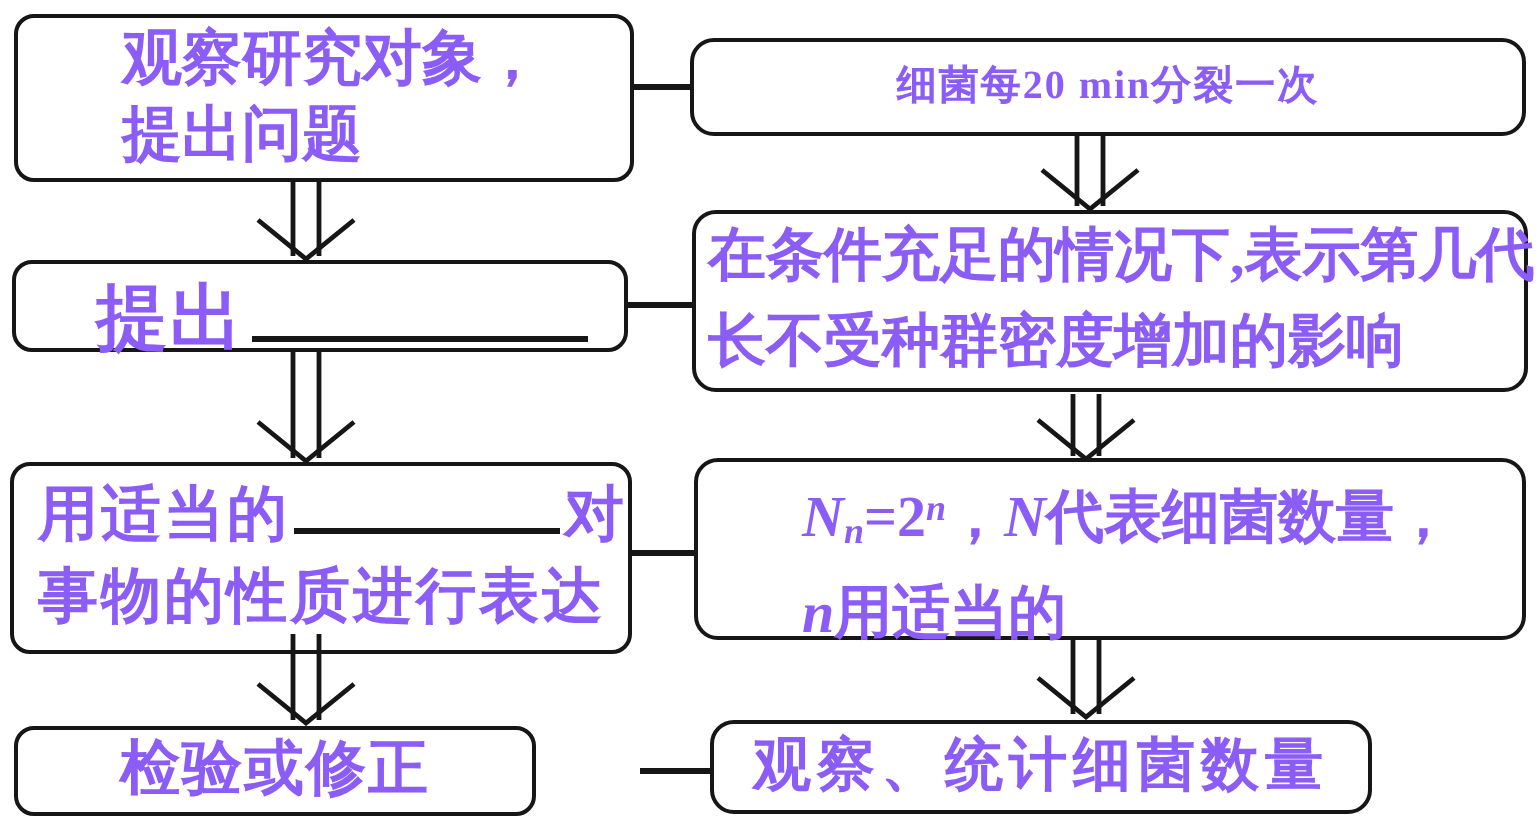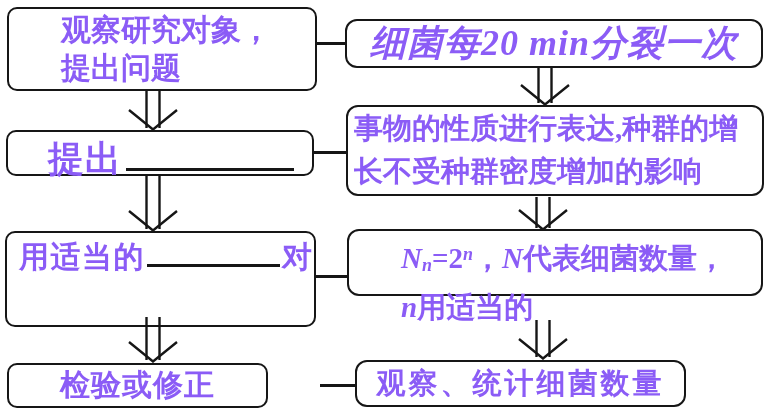--- a/index.html
+++ b/index.html
@@ -21,28 +21,28 @@
     font-weight: 700;
   }
   .rL { border-radius: 10px; }
   .rR { border-radius: 12px; }
   .bl { display: block; white-space: nowrap; }
 
   
   .b-observe  { left: 7px;   top: 7px;   width: 310px; height: 84px;
                 font-size: 30px; line-height: 38px; padding: 2px 0 0 52px; }
   .b-bacteria { left: 345px; top: 19px;  width: 418px; height: 49px;
-                font-size: 36px; line-height: 44px; text-align: center; letter-spacing: 1px; font-style: italic; }
+                font-size: 20px; line-height: 44px; text-align: center; letter-spacing: 1px; }
   .b-propose  { left: 6px;   top: 130px; width: 308px; height: 46px;
                 font-size: 36px; line-height: 41px; padding-left: 40px; letter-spacing: 1px; }
   .b-condition{ left: 346px; top: 105px; width: 418px; height: 91px;
                 font-size: 29px; line-height: 43px; padding: 0 0 0 6px; }
   .b-express  { left: 5px;   top: 231px; width: 311px; height: 96px;
                 font-size: 30px; line-height: 41px; padding: 1px 0 0 12px; letter-spacing: 1.5px; }
-  .b-formula  { left: 347px; top: 229px; width: 416px; height: 67px;
+  .b-formula  { left: 347px; top: 229px; width: 416px; height: 91px;
                 font-size: 29px; line-height: 42px; padding: 2px 0 16px 52px; }
   .b-verify   { left: 7px;   top: 363px; width: 261px; height: 45px;
                 font-size: 30px; line-height: 40px; text-align: center; letter-spacing: 1px; }
   .b-count    { left: 355px; top: 360px; width: 331px; height: 47px;
                 font-size: 29px; line-height: 42px; text-align: center; letter-spacing: 3px; }
 
   .blank {
     display: inline-block;
     border-bottom: 3px solid #161616;
     height: 1em;
@@ -90,38 +90,39 @@
   <svg class="arr" style="left:515px; top:68px;" width="60" height="38" viewBox="0 0 60 38">
     <line x1="23.5" y1="0" x2="23.5" y2="35"></line>
       <line x1="36.5" y1="0" x2="36.5" y2="35"></line>
     <polyline points="6,17 30,36.5 54,17"></polyline>
   </svg>
 
   <div class="box rL b-propose">
     <span>提出</span><span class="blank blank-propose"></span>
   </div>
   <div class="box rR b-condition">
-    <span class="bl">事物的性质进行表达,种群的增</span>
+    <span class="bl">在条件充足的情况下,表示第几代</span>
     <span class="bl">长不受种群密度增加的影响</span>
   </div>
   <div class="connector" style="left:313px; top:151px; width:34px;"></div>
 
   <svg class="arr" style="left:123px; top:176px;" width="60" height="56" viewBox="0 0 60 56">
     <line x1="23.5" y1="0" x2="23.5" y2="53"></line>
       <line x1="36.5" y1="0" x2="36.5" y2="53"></line>
     <polyline points="6,35 30,54.5 54,35"></polyline>
   </svg>
   <svg class="arr" style="left:513px; top:197px;" width="60" height="34" viewBox="0 0 60 34">
     <line x1="23.5" y1="0" x2="23.5" y2="31"></line>
       <line x1="36.5" y1="0" x2="36.5" y2="31"></line>
     <polyline points="6,13 30,32.5 54,13"></polyline>
   </svg>
 
   <div class="box rL b-express">
     <span class="bl"><span>用适当的</span><span class="blank blank-express"></span><span>对</span></span>
+    <span class="bl">事物的性质进行表达</span>
   </div>
   <div class="box rR b-formula">
     <span class="bl"><span class="it">N</span><span class="it sb">n</span><span>=2</span><span class="it sp">n</span><span>，</span><span class="it">N</span><span>代表细菌数量，</span></span>
     <span class="bl"><span class="it">n</span><span>用适当的</span></span>
   </div>
   <div class="connector" style="left:315px; top:275px; width:33px;"></div>
 
   <svg class="arr" style="left:123px; top:317px;" width="60" height="46" viewBox="0 0 60 46">
     <line x1="23.5" y1="0" x2="23.5" y2="43"></line>
       <line x1="36.5" y1="0" x2="36.5" y2="43"></line>

